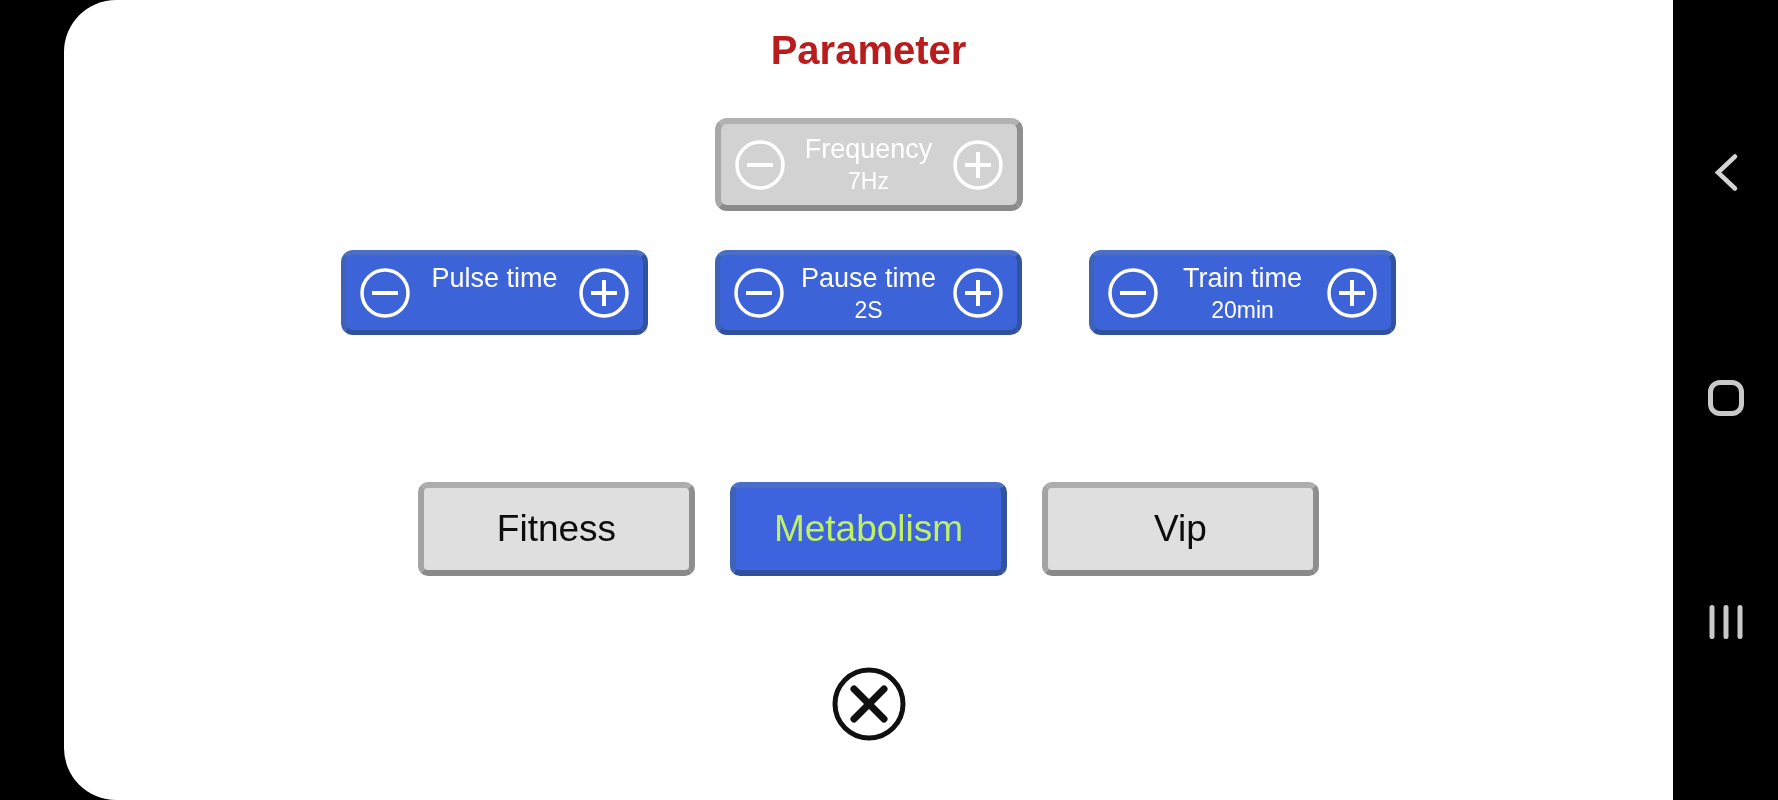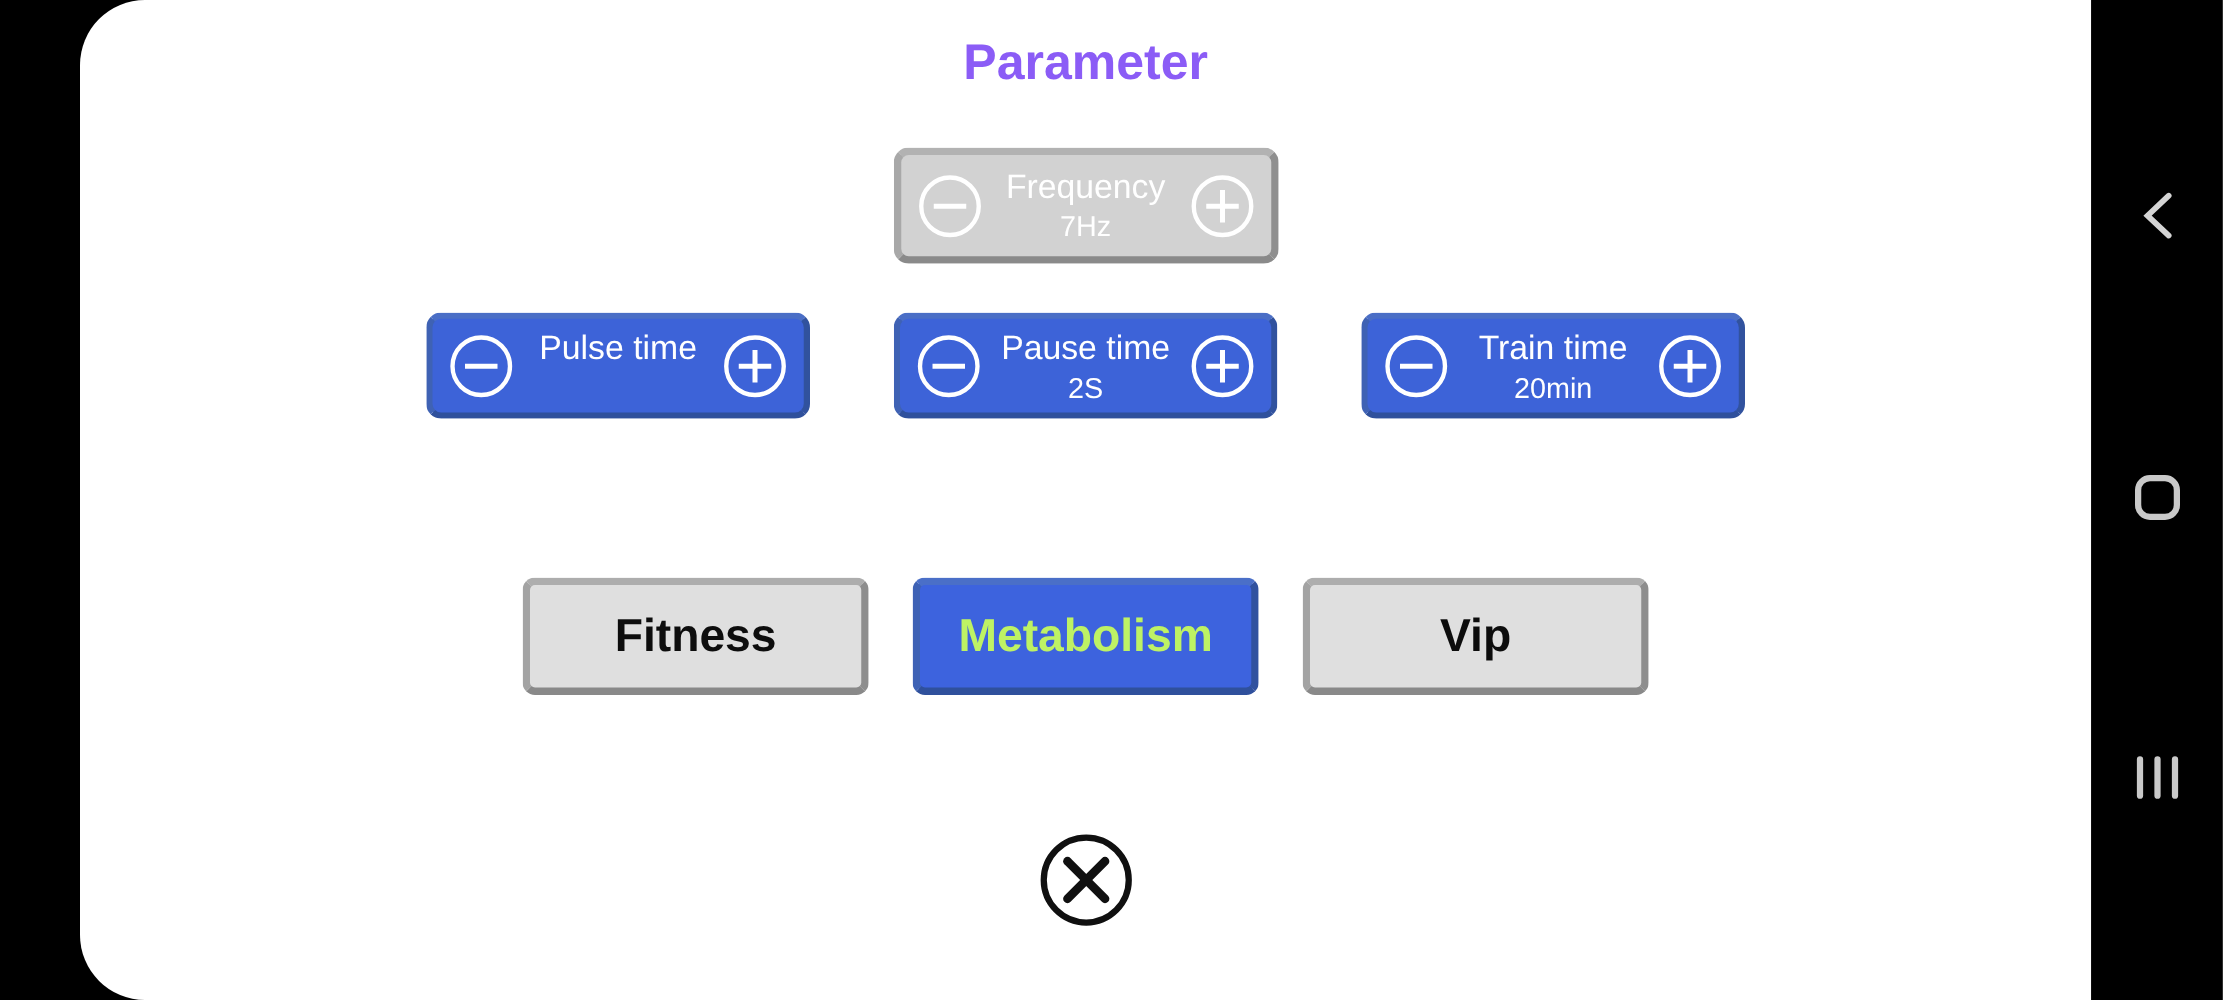--- a/index.html
+++ b/index.html
@@ -11,21 +11,21 @@
   .screen{position:relative;width:1778px;height:800px;background:#000;overflow:hidden;}
 
   
   .panel{
     position:absolute;left:64px;top:0;width:1609px;height:800px;
     background:#ffffff;border-radius:52px 0 0 52px;
   }
 
   .page-title{
     position:absolute;top:28px;left:0;width:100%;
-    text-align:center;font-size:40px;font-weight:bold;color:#8b5cf6;margin:0;
+    text-align:center;font-size:40px;font-weight:bold;color:#b91c1c;margin:0;
   }
 
   .row{position:absolute;left:0;width:100%;display:flex;justify-content:center;}
   .row-disabled{top:118px;gap:49px;}
   .row-active{top:250px;gap:67px;}
   .row-modes{top:462px;gap:35px;}
 
   
   .param{
     position:relative;box-sizing:border-box;border-radius:12px;
@@ -50,22 +50,22 @@
     width:52px;height:52px;padding:0;background:transparent;border:none;cursor:pointer;
   }
   .circle-btn.minus{left:13px;}
   .circle-btn.plus{right:13px;}
   .circle-btn svg{display:block;width:100%;height:100%;}
 
   
   .mode-btn{
     box-sizing:border-box;width:277px;height:94px;border-radius:10px;
     display:flex;align-items:center;justify-content:center;
-    font-family:"Liberation Sans",sans-serif;font-size:37px;font-weight:bold;
-    cursor:pointer;padding:0;
+    font-family:"Liberation Sans",sans-serif;font-size:37px;font-weight:normal;
+    cursor:pointer;padding:0;margin-top:20px;
   }
   .mode-gray{
     background:#dfdfdf;color:#0d0d0d;
     border:6px solid;border-color:#adadad #8e8e8e #898989 #a3a3a3;
   }
   .mode-selected{
     background:#3d63de;color:#bef264;
     border:6px solid;border-color:#4a6fc8 #31529f #2f509c #3e62b5;
   }
 

